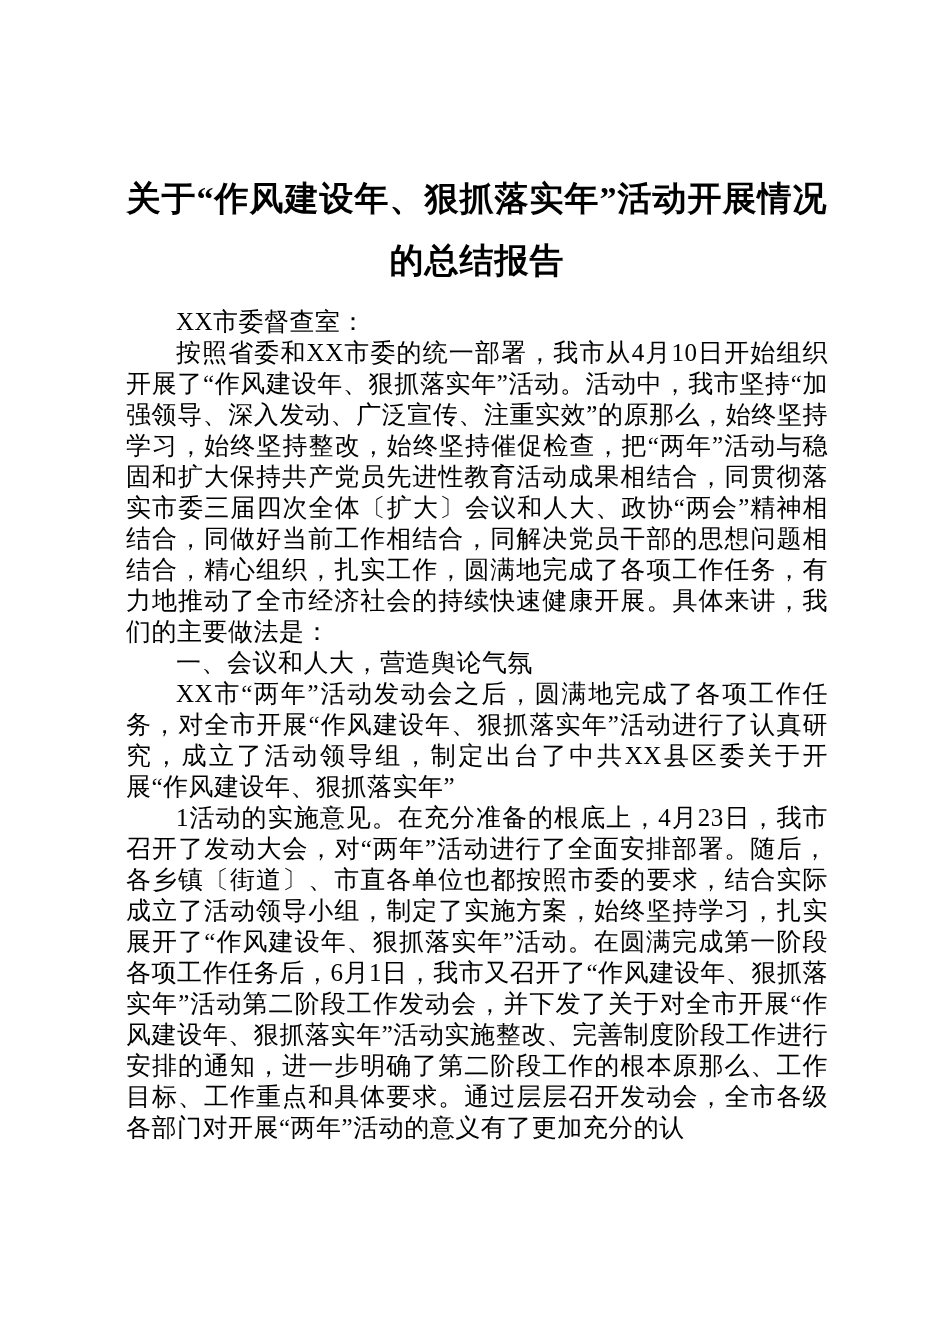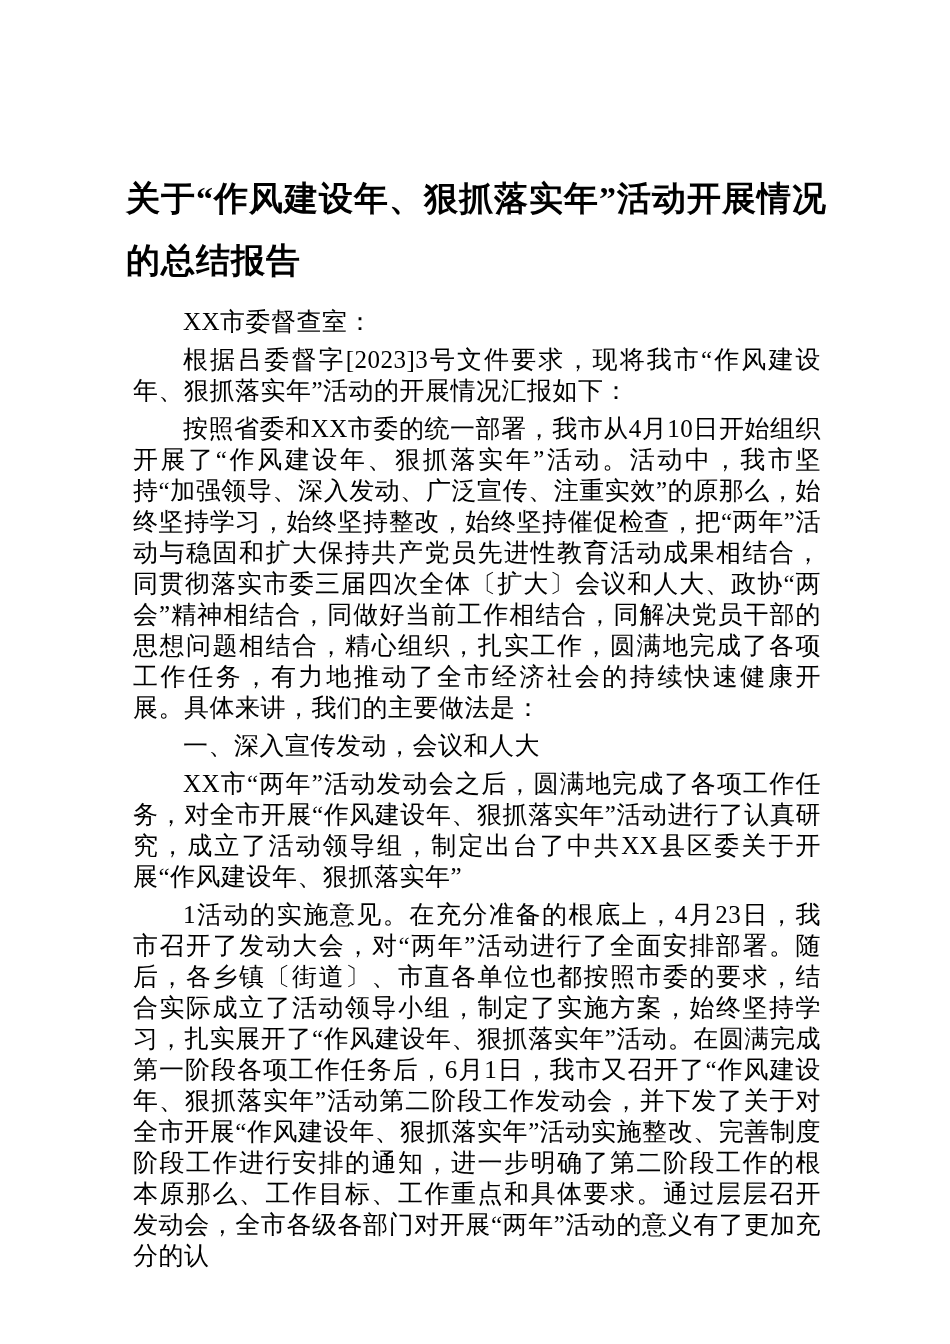--- a/index.html
+++ b/index.html
@@ -19,40 +19,39 @@
     width: 950px;
     height: 1344px;
     padding: 168px 122px 40px 126px;
     background: #ffffff;
   }
   .doc-title {
     margin: 0 0 14px 0;
     font-size: 34px;
     font-weight: bold;
     line-height: 62px;
-    text-align: left;
+    text-align: center;
     letter-spacing: 1px;
   }
   .doc-body p {
-    margin: 7px;
+    margin: 0;
     font-size: 25px;
     line-height: 31px;
     text-align: justify;
     text-justify: inter-ideograph;
     text-indent: 2em;
     letter-spacing: 0.5px;
     word-break: break-all;
   }
 </style>
 </head>
 <body>
 
 <div class="page">
   <h1 class="doc-title">关于“作风建设年、狠抓落实年”活动开展情况的总结报告</h1>
   <div class="doc-body">
       <p>XX市委督查室：</p>
-      <p>根据吕委督字[2023]3号文件要求，现将我市“作风建设年、狠抓落实年”活动的开展情况汇报如下：</p>
       <p>按照省委和XX市委的统一部署，我市从4月10日开始组织开展了“作风建设年、狠抓落实年”活动。活动中，我市坚持“加强领导、深入发动、广泛宣传、注重实效”的原那么，始终坚持学习，始终坚持整改，始终坚持催促检查，把“两年”活动与稳固和扩大保持共产党员先进性教育活动成果相结合，同贯彻落实市委三届四次全体〔扩大〕会议和人大、政协“两会”精神相结合，同做好当前工作相结合，同解决党员干部的思想问题相结合，精心组织，扎实工作，圆满地完成了各项工作任务，有力地推动了全市经济社会的持续快速健康开展。具体来讲，我们的主要做法是：</p>
-      <p>一、深入宣传发动，会议和人大</p>
+      <p>一、会议和人大，营造舆论气氛</p>
       <p>XX市“两年”活动发动会之后，圆满地完成了各项工作任务，对全市开展“作风建设年、狠抓落实年”活动进行了认真研究，成立了活动领导组，制定出台了中共XX县区委关于开展“作风建设年、狠抓落实年”</p>
       <p>1活动的实施意见。在充分准备的根底上，4月23日，我市召开了发动大会，对“两年”活动进行了全面安排部署。随后，各乡镇〔街道〕、市直各单位也都按照市委的要求，结合实际成立了活动领导小组，制定了实施方案，始终坚持学习，扎实展开了“作风建设年、狠抓落实年”活动。在圆满完成第一阶段各项工作任务后，6月1日，我市又召开了“作风建设年、狠抓落实年”活动第二阶段工作发动会，并下发了关于对全市开展“作风建设年、狠抓落实年”活动实施整改、完善制度阶段工作进行安排的通知，进一步明确了第二阶段工作的根本原那么、工作目标、工作重点和具体要求。通过层层召开发动会，全市各级各部门对开展“两年”活动的意义有了更加充分的认</p>
     </div>
 </div>
 
 </body></html>

